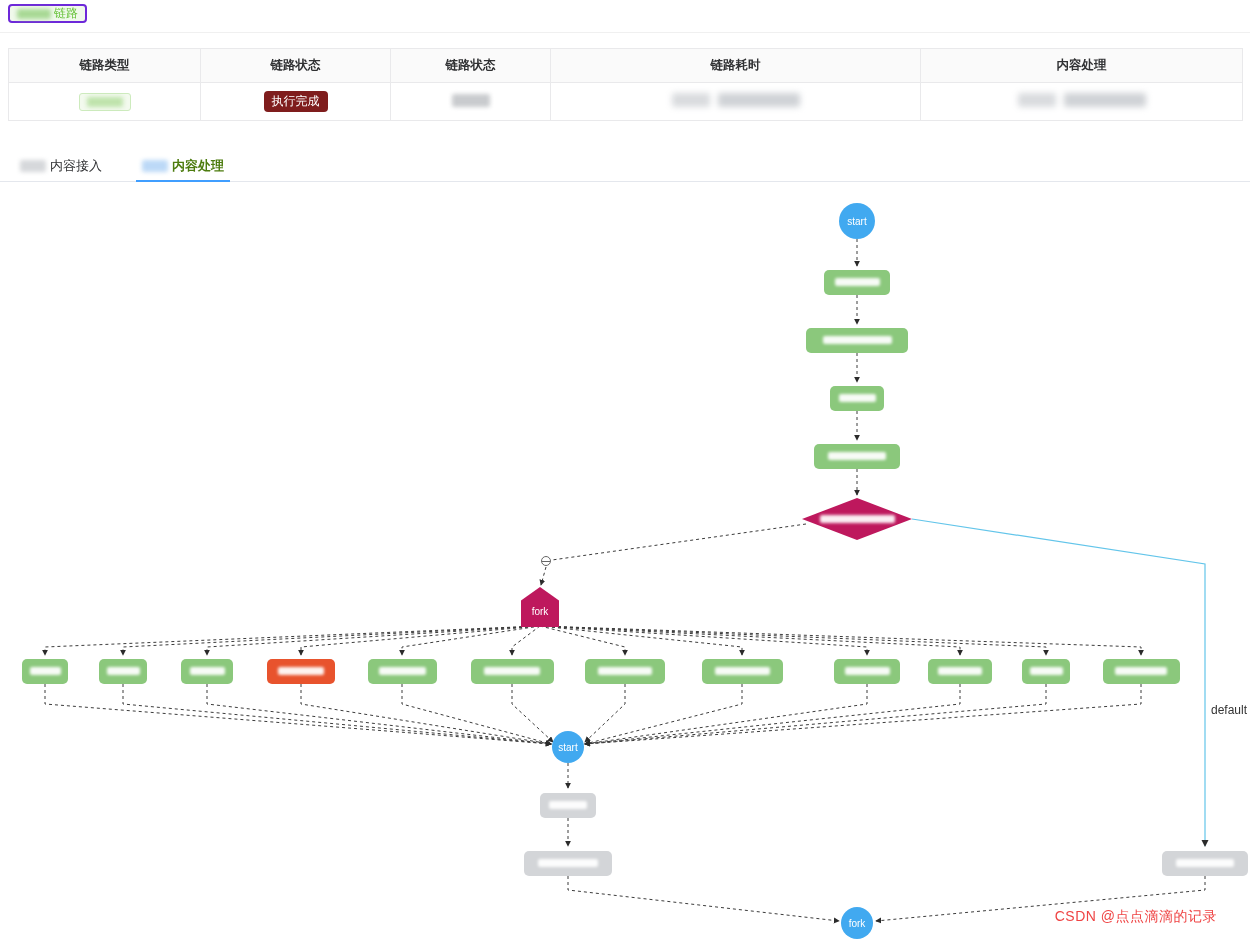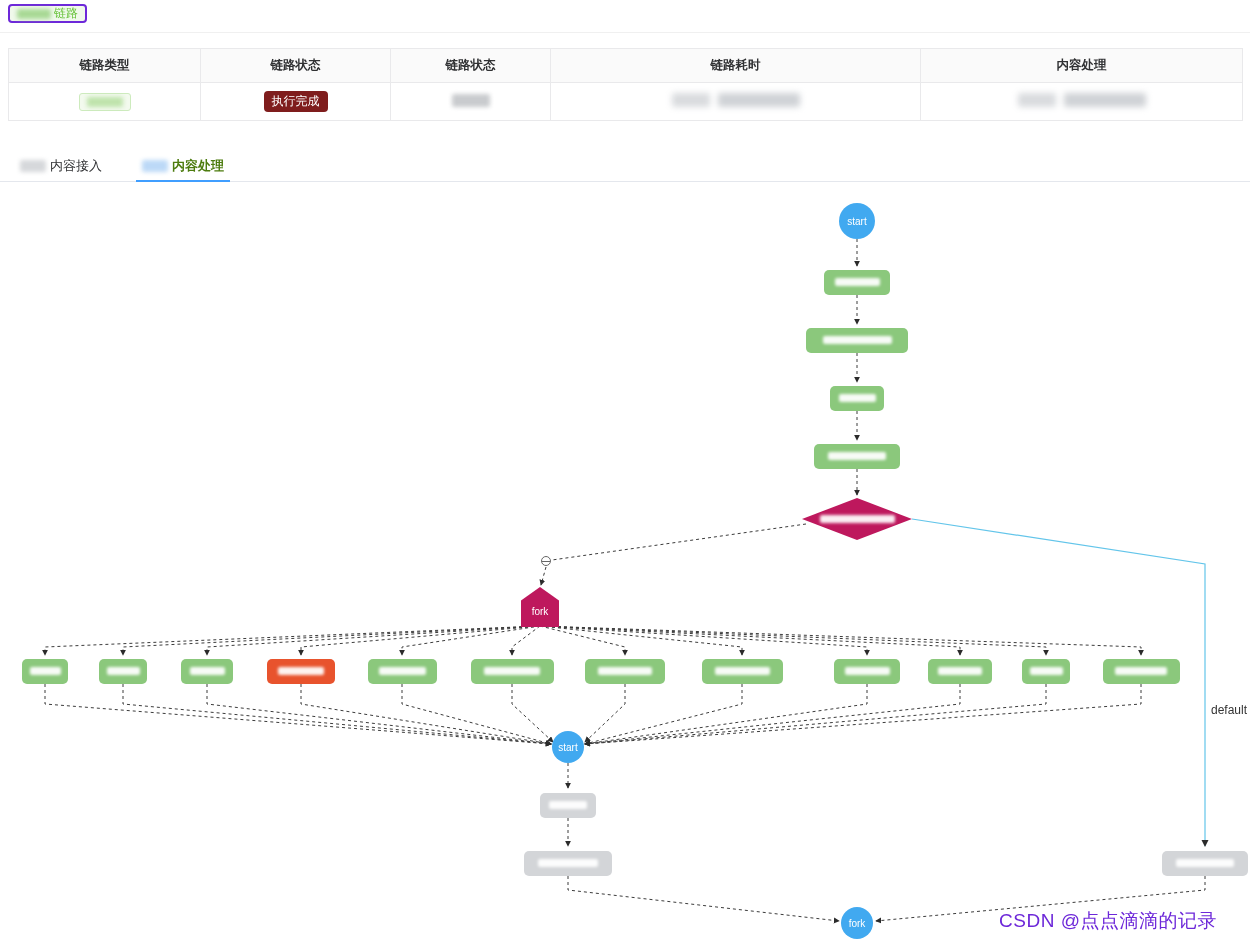--- a/index.html
+++ b/index.html
@@ -53,21 +53,21 @@
   .c-red       { background:#e8532d; }
   .c-gray      { background:#d3d5d8; }
   .c-blue      { background:#41a9f0; }
   .c-blue_deep { background:#be185d;text-align:right; }
   .blur-bar { display:block; height:8px; background:rgba(255,255,255,.93); border-radius:2px; filter:blur(1.4px); }
   .marker-dot { position:absolute; width:10px; height:10px; border:1px solid #666; border-radius:50%;
                 background:linear-gradient(#fff 44%, #666 44%, #666 58%, #fff 58%); }
   .edge-label { position:absolute; font-size:12px; color:#333; }
 
   
-  .watermark { position:absolute; right:33px; top:908px; z-index:3; font-size:19px; color:#6d28d9;
+  .watermark { position:absolute; right:33px; top:908px; z-index:3; font-size:14px; color:#ef4444;
                text-shadow:0 1px 0 #fff; letter-spacing:.5px; }
 </style>
 </head>
 <body>
 
 <div class="flow">
   <svg id="edge-svg" width="1250" height="945">
     <defs>
       <marker id="arrow-dark" markerWidth="7" markerHeight="7" refX="5.2" refY="3" orient="auto">
         <path d="M0,0 L6,3 L0,6 Z" fill="#2b2b2b"></path>

